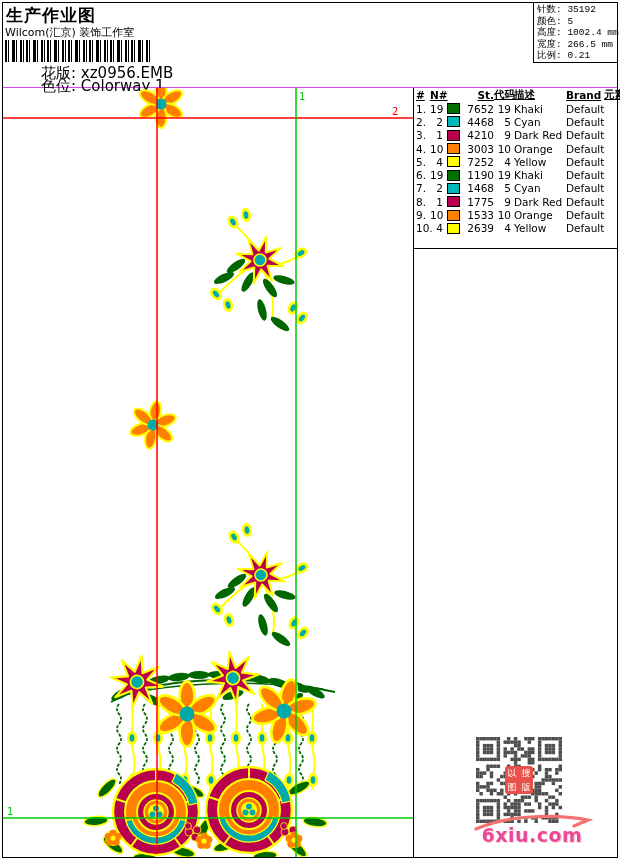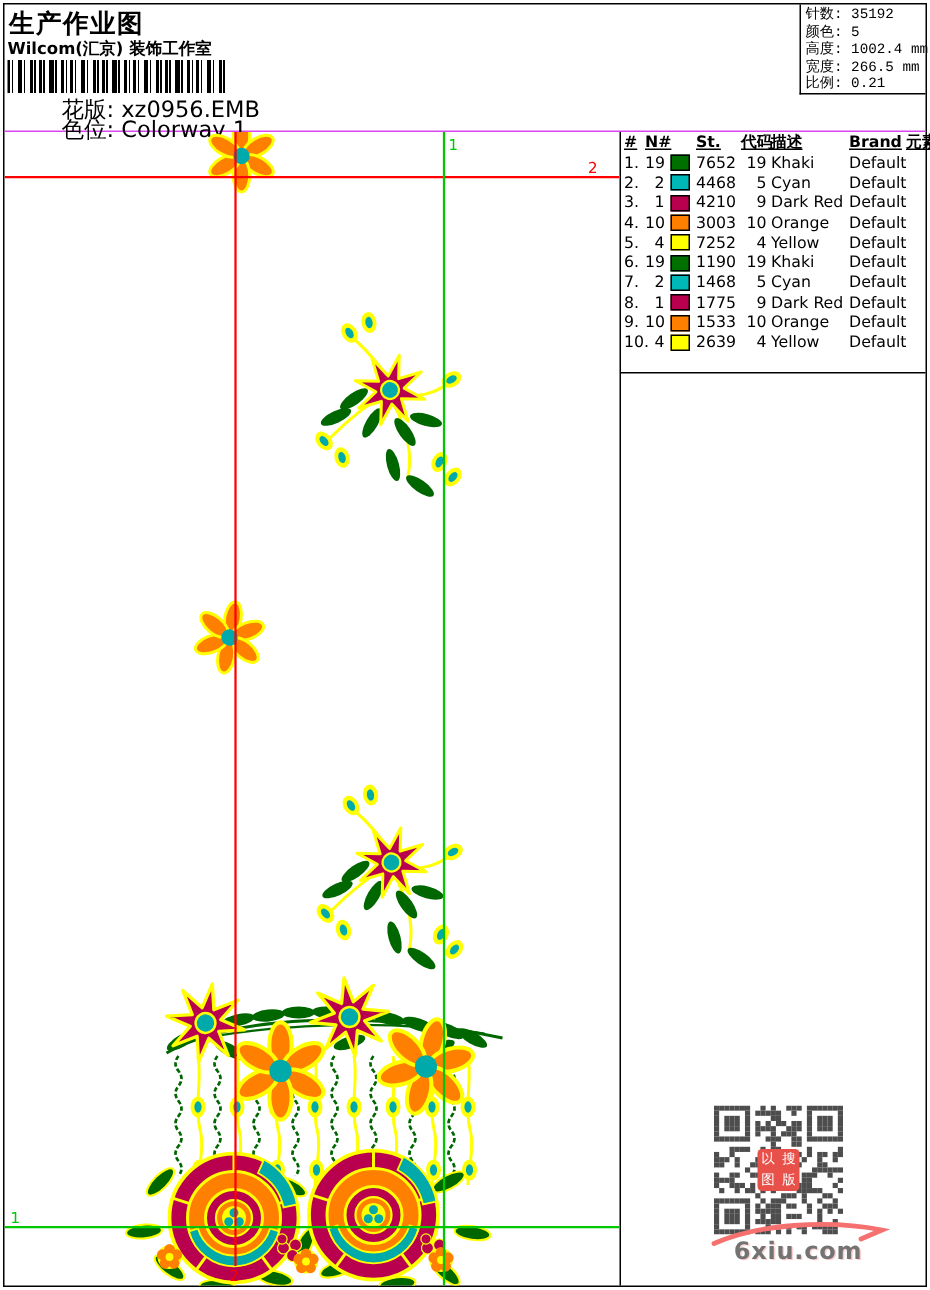--- a/index.html
+++ b/index.html
@@ -2,49 +2,49 @@
 <html><head>
 <meta charset="utf-8">
 <style>
   html,body{margin:0;padding:0;background:#fff;}
   .page{position:relative;width:620px;height:860px;background:#fff;
         font-family:"DejaVu Sans","Liberation Sans",sans-serif;color:#000;overflow:hidden;}
   .frame{position:absolute;left:2px;top:2px;right:2px;bottom:2px;border:1px solid #000;}
   
   .header{position:absolute;left:3px;top:3px;width:614px;height:84px;border-bottom:1px solid #d946ef;}
   .title{position:absolute;left:3px;top:1px;font-size:17px;font-weight:bold;letter-spacing:1px;}
-  .studio{position:absolute;left:2px;top:22px;font-size:11px;font-weight:bold;}
+  .studio{position:absolute;left:2px;top:22px;font-size:11px;}
   .barcode{position:absolute;left:2px;top:37px;width:147px;height:22px;
      background:repeating-linear-gradient(90deg,#000 0 2px,#fff 2px 3px,#000 3px 4px,#fff 4px 7px,#000 7px 10px,#fff 10px 11px,#000 11px 12px,#fff 12px 15px,#000 15px 17px,#fff 17px 18px,#000 18px 19px,#fff 19px 21px);}
   .kv{position:absolute;left:2px;font-size:15px;margin-left:36px;}
   .kv.pattern{top:61px;} .kv.colorway{top:74px;}
   
   .info-box{position:absolute;right:0;top:0;width:84px;height:60px;border-left:1px solid #000;border-bottom:1px solid #000;padding:1px 0 0 3px;box-sizing:border-box;}
   .info-row{font-size:9.5px;line-height:11.6px;white-space:nowrap;font-family:Liberation Mono, monospace;}
   
   .design-area{position:absolute;left:3px;top:88px;width:410px;height:769px;border-right:1px solid #000;}
   
   .right-panel{position:absolute;left:414px;top:88px;width:203px;height:769px;}
   .seq-box{position:absolute;left:0;top:0;width:100%;height:161px;border-bottom:1px solid #000;box-sizing:border-box;}
   .seq-title{font-size:11px;padding:1px 0 0 2px;}
   .seq-head,.seq-row{display:grid;grid-template-columns:14px 17px 15px 32px 20px 52px 38px auto;
       align-items:center;padding-left:2px;height:13.3px;font-size:10.5px;white-space:nowrap;}
   .seq-head span{font-weight:bold;text-decoration:underline;}
   .seq-head{height:14px;}
   .c-needle{text-align:right;padding-right:4px;}
   .c-code{text-align:right;padding-right:3px;}
   .c-swatch{width:11px;height:9px;border:1px solid #000;display:inline-block;}
-  .c-st{padding-left:2px;}
+  .c-st{padding-left:2px;text-align:right;}
   
   .qr-wrap{position:absolute;left:62px;top:649px;width:86px;height:86px;}
   .qr-wrap svg{position:absolute;left:0;top:0;}
   .stamp{position:absolute;left:29px;top:29px;width:28px;height:28px;background:#e8504a;border-radius:3px;
      display:grid;grid-template-columns:1fr 1fr;align-items:center;justify-items:center;color:#fff;font-size:9px;line-height:10px;}
   .wm{position:absolute;left:56px;top:736px;width:124px;text-align:center;}
-  .wm-text{font-size:16px;font-weight:bold;color:#737373;letter-spacing:0.5px;text-shadow:1px 1px 0 #fbd0cf;}
+  .wm-text{font-size:19px;font-weight:bold;color:#ec4899;letter-spacing:0.5px;text-shadow:1px 1px 0 #fbd0cf;}
   .wm-swoosh{position:absolute;left:0;top:-13px;}
 </style>
 </head>
 <body>
 
 <div class="page">
   <div class="frame"></div>
 
   <div class="header">
     <div class="title">生产作业图</div>

